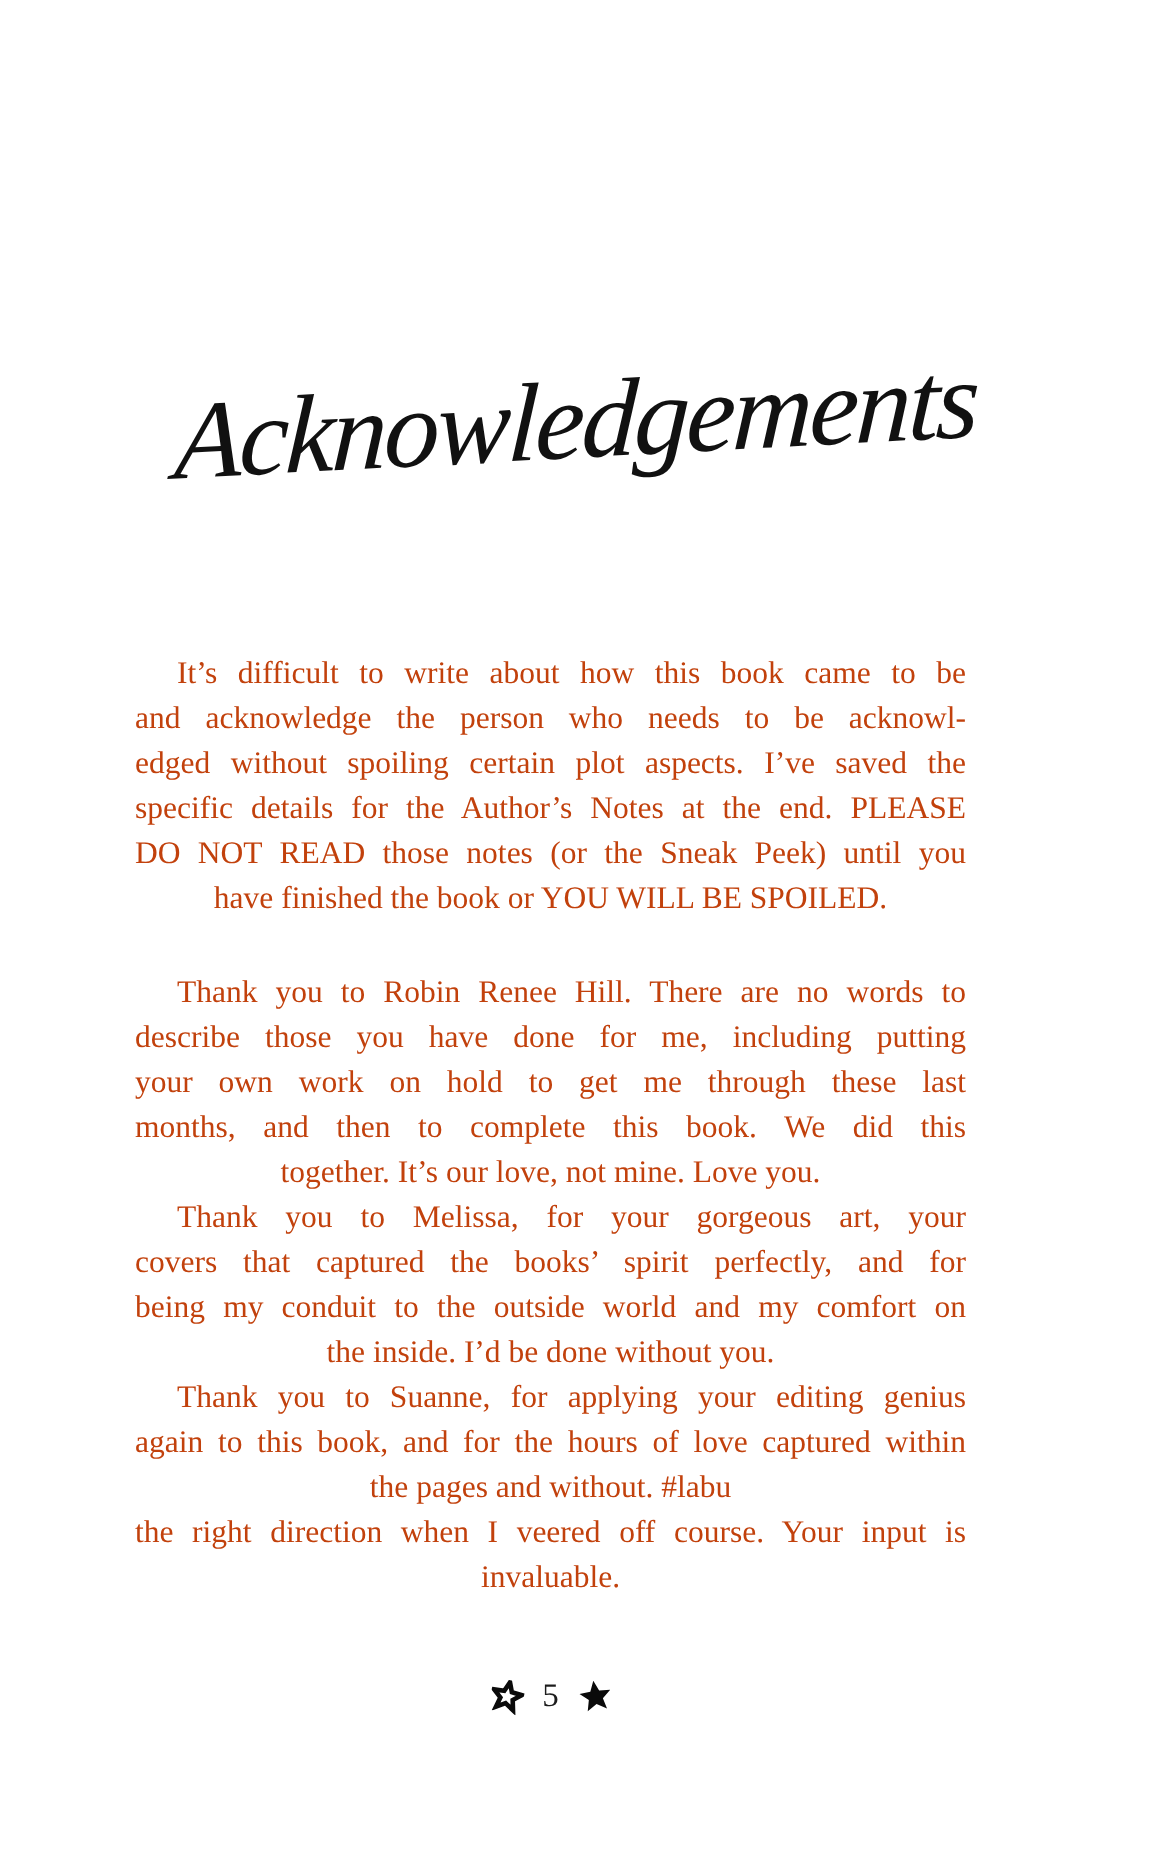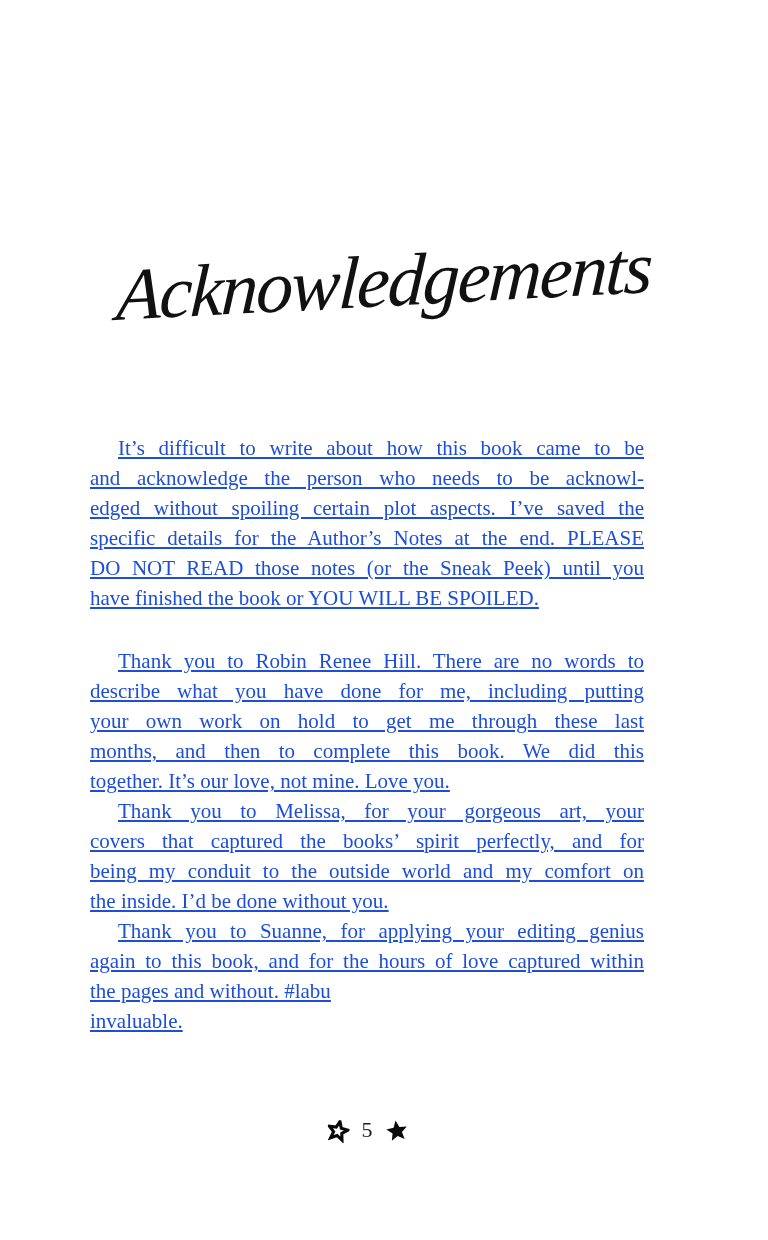--- a/index.html
+++ b/index.html
@@ -31,39 +31,38 @@
     transform: rotate(-3deg) skewX(-6deg);
     white-space: nowrap;
   }
   .body-text {
     position: absolute;
     left: 90px;
     top: 433px;
     width: 554px;
     font-size: 21px;
     line-height: 30px;
-    color: #1d4ed8;
-    text-decoration: underline;
+    color: #c2410c;
   }
   .paragraph { }
   .paragraph.section-gap { margin-top: 33px; }
   
   .jline {
     text-align: justify;
     height: 30px;
     overflow: hidden;
   }
   .jline::after {
     content: "";
     display: inline-block;
     width: 100%;
     height: 0;
   }
   .lline {
-    text-align: left;
+    text-align: center;
     height: 30px;
     overflow: hidden;
   }
   .firstline { text-indent: 28px; }
   .page-footer {
     position: absolute;
     top: 1114px;
     left: 0;
     width: 734px; 
     height: 34px;
@@ -95,40 +94,41 @@
       <div class="jline firstline">It’s difficult to write about how this book came to be</div>
       <div class="jline">and acknowledge the person who needs to be acknowl-</div>
       <div class="jline">edged without spoiling certain plot aspects. I’ve saved the</div>
       <div class="jline">specific details for the Author’s Notes at the end. PLEASE</div>
       <div class="jline">DO NOT READ those notes (or the Sneak Peek) until you</div>
       <div class="lline">have finished the book or YOU WILL BE SPOILED.</div>
     </div>
 
     <div class="paragraph section-gap">
       <div class="jline firstline">Thank you to Robin Renee Hill. There are no words to</div>
-      <div class="jline">describe what you have done for me, including putting</div>
+      <div class="jline">describe those you have done for me, including putting</div>
       <div class="jline">your own work on hold to get me through these last</div>
       <div class="jline">months, and then to complete this book. We did this</div>
       <div class="lline">together. It’s our love, not mine. Love you.</div>
     </div>
 
     <div class="paragraph">
       <div class="jline firstline">Thank you to Melissa, for your gorgeous art, your</div>
       <div class="jline">covers that captured the books’ spirit perfectly, and for</div>
       <div class="jline">being my conduit to the outside world and my comfort on</div>
       <div class="lline">the inside. I’d be done without you.</div>
     </div>
 
     <div class="paragraph">
       <div class="jline firstline">Thank you to Suanne, for applying your editing genius</div>
       <div class="jline">again to this book, and for the hours of love captured within</div>
       <div class="lline">the pages and without. #labu</div>
     </div>
 
     <div class="paragraph">
+      <div class="jline">the right direction when I veered off course. Your input is</div>
       <div class="lline">invaluable.</div>
     </div>
 
   </div>
 
   <div class="page-footer">
     <svg class="footer-star left" viewBox="0 0 100 100" xmlns="http://www.w3.org/2000/svg">
       <path d="M50 6 L61.8 34.5 L92.6 36.9 L69.1 56.9 L76.4 86.9 L50 70.7 L23.6 86.9 L30.9 56.9 L7.4 36.9 L38.2 34.5 Z" fill="#ffffff" stroke="#0a0a0a" stroke-width="14" stroke-linejoin="miter"></path>
     </svg>
     <div class="page-number">5</div>

